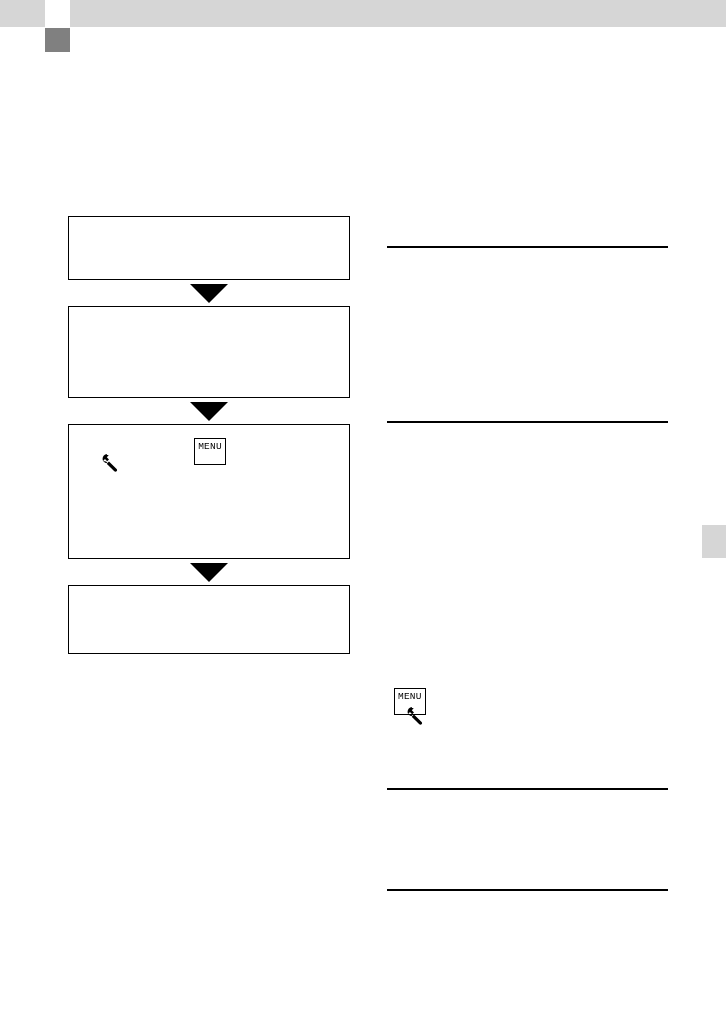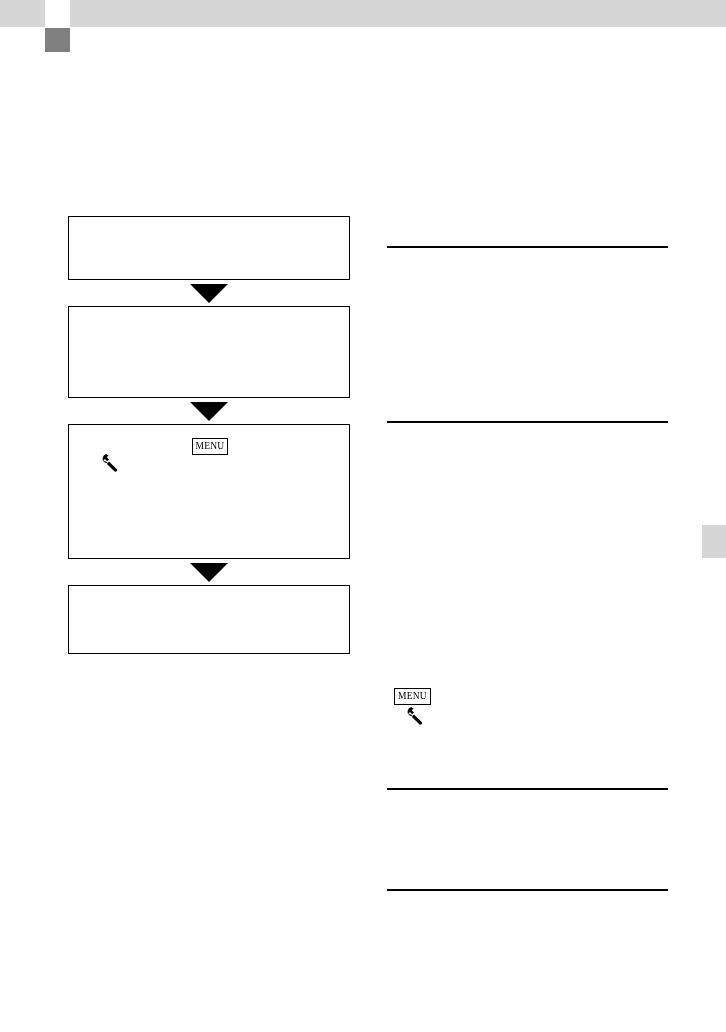--- a/index.html
+++ b/index.html
@@ -103,24 +103,24 @@
   }
 
   
   .menu-key {
     display: inline-block;
     box-sizing: border-box;
     border: 1.3px solid #000000;
     background: #ffffff;
     font-size: 9.5px;
     line-height: 11px;
-    padding: 2px 3px 2px 3px;
+    padding: 2px 3px 12px 3px;
     color: #000000;
     letter-spacing: 0.2px;
-    font-family: Liberation Serif, serif;
+    font-family: Liberation Mono, monospace;
   }
 
   .box3-menu-wrap {
     position: absolute;
     left: 0;
     top: 10px;
     width: 282px;
     text-align: center;
   }
   .box3-wrench-wrap {

